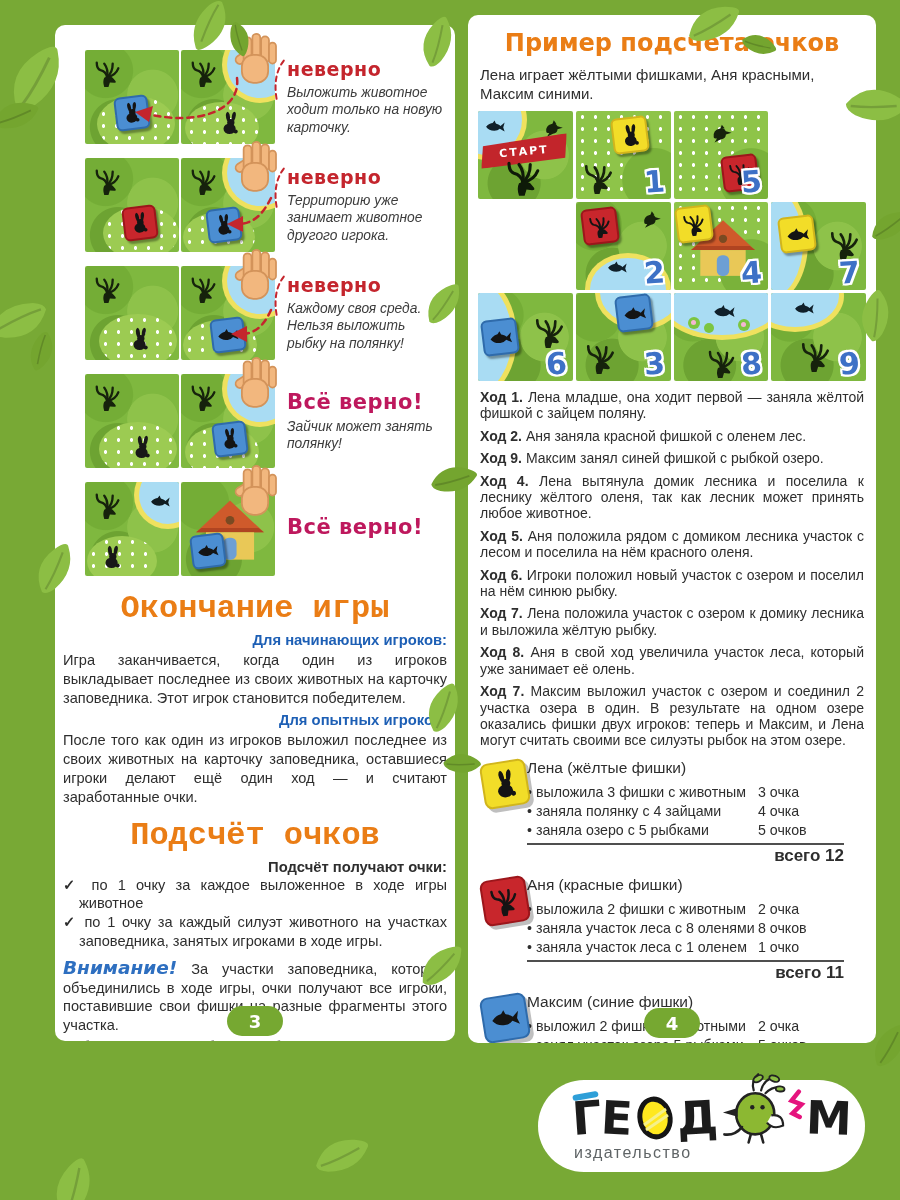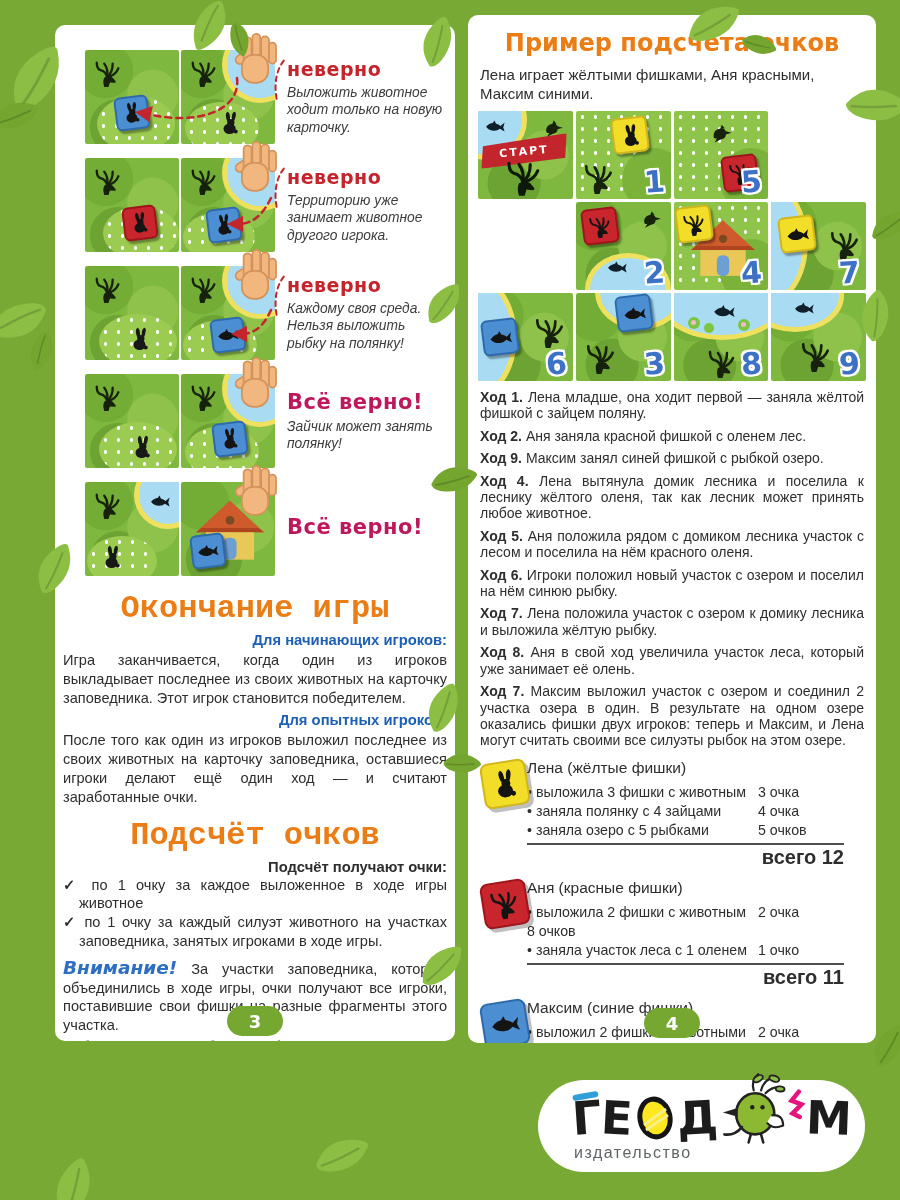--- a/index.html
+++ b/index.html
@@ -97,21 +97,21 @@
          transform:rotate(-9deg);display:flex;align-items:center;justify-content:center;
          box-shadow:3px 4px 0 rgba(0,0,0,.25);box-sizing:border-box;}
   .pchip svg{width:76%;height:76%;color:#141414;fill:currentColor;}
   .pname{font-size:15.5px;margin:6px 0 6px;}
   .score-rows{margin-right:22px;}
   .srow{display:flex;font-size:14.2px;line-height:19px;}
   .srow-text{flex:1;}
   .srow-text::before{content:"• ";}
   .srow-pts{width:86px;flex:none;}
   .tline{border-top:2px solid #4f4f4f;margin:3px 22px 1px 0;}
-  .total{font-weight:bold;font-size:20px;text-align:right;margin-right:22px;}
+  .total{font-weight:bold;font-size:17px;text-align:right;margin-right:22px;}
 
   
   .logo{position:absolute;left:538px;top:1080px;width:327px;height:92px;background:#fff;
         border-radius:46px;z-index:2;}
   .logo-row{position:absolute;left:34px;top:10px;display:flex;align-items:center;height:56px;}
   .logo-letter{font-family:"DejaVu Sans",sans-serif;font-weight:bold;font-size:46px;color:#1c1c1c;line-height:1;}
   .lg-g{transform:rotate(-4deg);position:relative;}
   .lg-g i{position:absolute;left:2px;top:-2px;width:26px;height:6px;background:#2e9fd8;border-radius:3px;transform:rotate(-6deg);}
   .lg-e{transform:rotate(3deg);}
   .lg-d{transform:rotate(-3deg);}
@@ -644,20 +644,21 @@
           <use href="#sil-deer"></use>
         </svg>
       </div>
     <div class="pname">Аня (красные фишки)</div>
     <div class="score-rows">
       <div class="srow">
           <span class="srow-text">выложила 2 фишки с животным</span>
           <span class="srow-pts">2 очка</span>
         </div>
       <div class="srow">
+          <span class="srow-text">заняла участок леса с 8 оленями</span>
           <span class="srow-pts">8 очков</span>
         </div>
       <div class="srow">
           <span class="srow-text">заняла участок леса с 1 оленем</span>
           <span class="srow-pts">1 очко</span>
         </div>
     </div>
     <div class="tline"></div>
     <div class="total">всего 11</div>
   </div>

